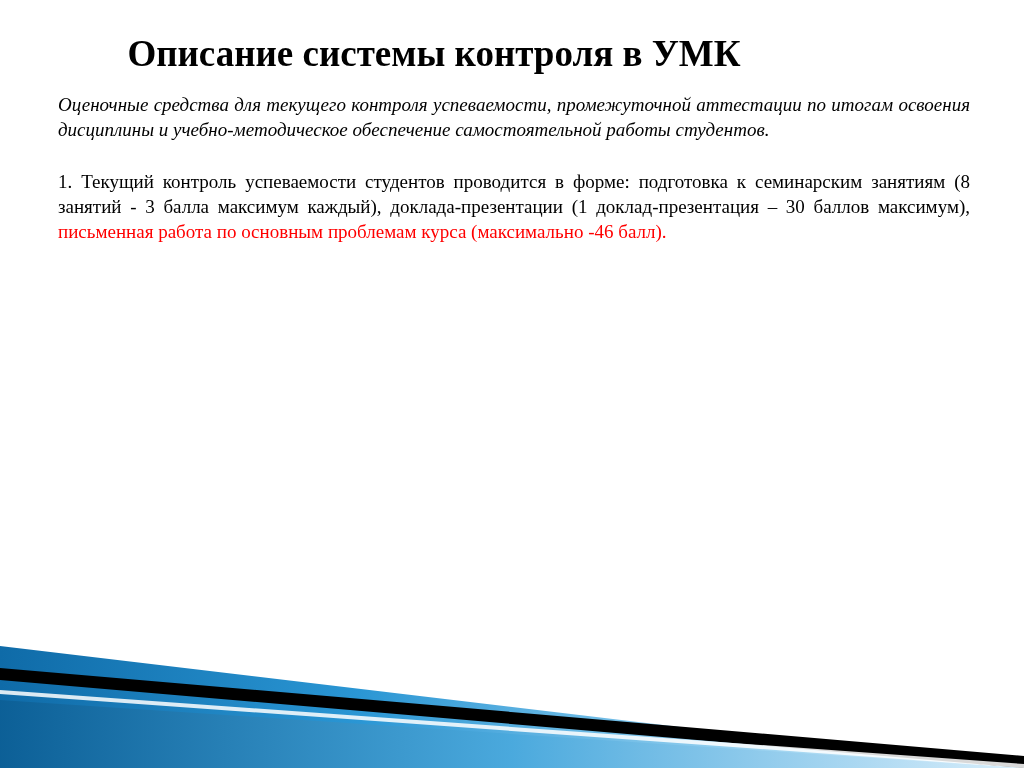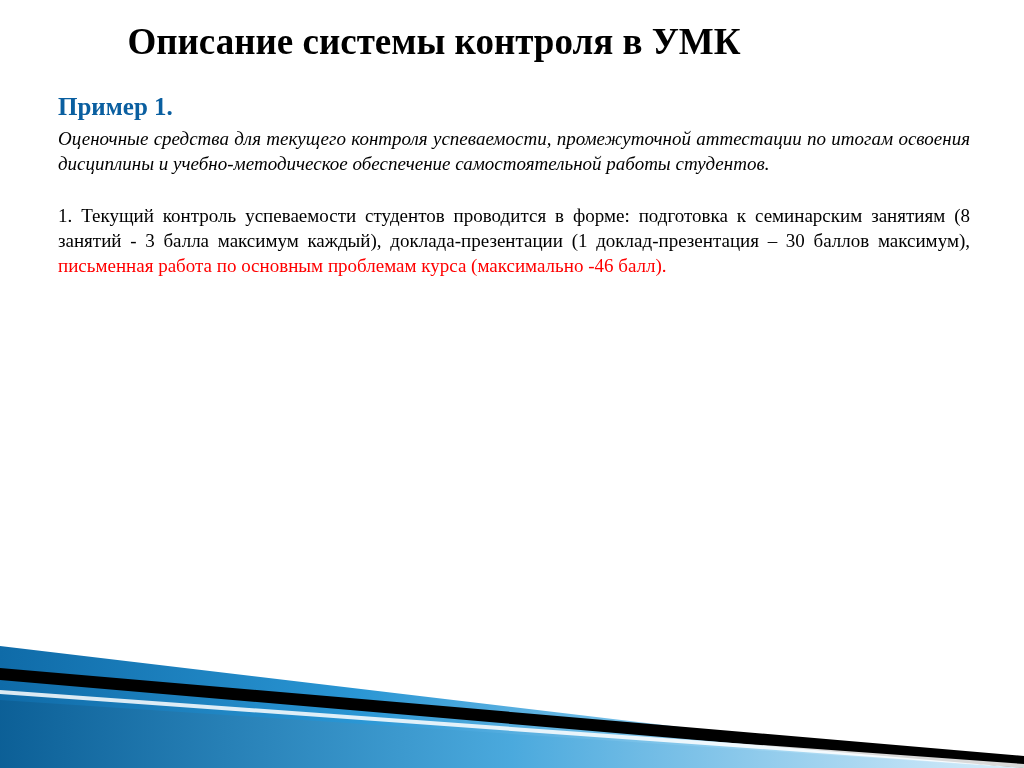--- a/index.html
+++ b/index.html
@@ -18,21 +18,21 @@
   .slide {
     position: absolute;
     inset: 0;
     width: 1024px;
     height: 768px;
     overflow: hidden;
   }
 
   .slide-title {
     position: absolute;
-    top: 20px;
+    top: 32px;
     left: 0;
     width: 868px;
     text-align: center;
     font-family: "Liberation Serif", serif;
     font-weight: bold;
     font-size: 37px;
     color: #000000;
     letter-spacing: 0px;
   }
 
@@ -84,21 +84,20 @@
 </style>
 </head>
 <body>
 
 <div class="slide">
 
   <div class="slide-title">Описание системы контроля в УМК</div>
 
   <div class="content">
 
-    <p class="example-label">Пример 1.</p>
 
     <p class="para italic">Оценочные средства для текущего контроля успеваемости, промежуточной аттестации по итогам освоения дисциплины и учебно-методическое обеспечение самостоятельной работы студентов.</p>
 
     <div class="para-gap"></div>
 
     <p class="para"><span>1. Текущий контроль успеваемости студентов проводится в форме: подготовка к семинарским занятиям (8 занятий - 3 балла максимум каждый), доклада-презентации (1 доклад-презентация – 30 баллов максимум), </span><span class="red">письменная работа по основным проблемам курса (максимально -46 балл).</span></p>
 
     <div class="para-gap"></div>
 
 

